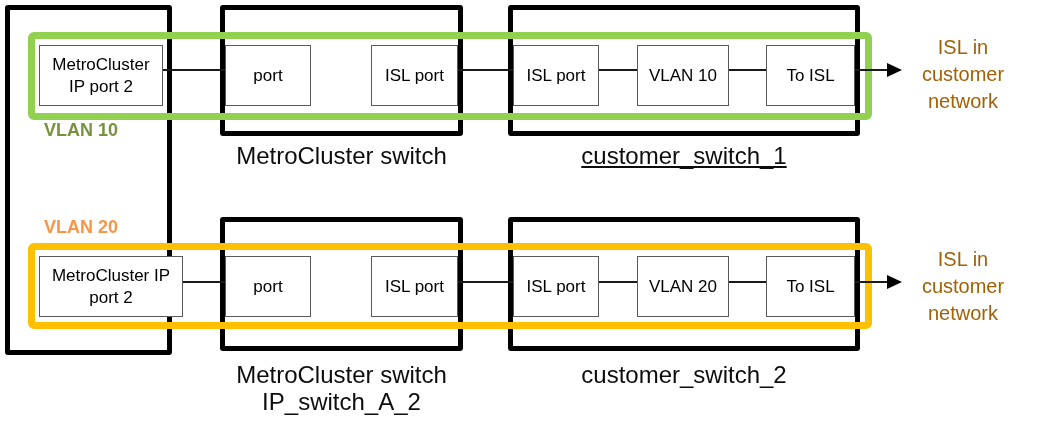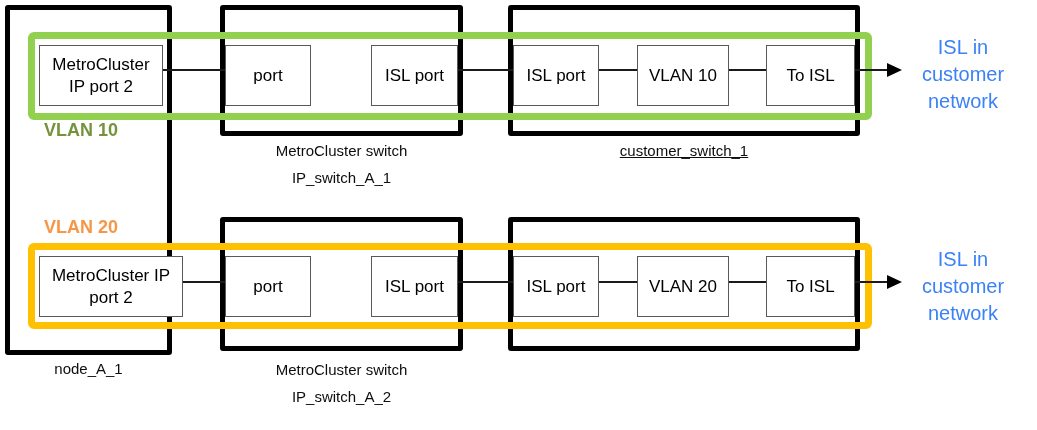--- a/index.html
+++ b/index.html
@@ -57,21 +57,21 @@
     font-size: 18px;
     font-weight: bold;
     color: #76923C;
     z-index: 4;
     white-space: nowrap;
   }
 
   
   .caption {
     position: absolute;
-    font-size: 15px;
+    font-size: 24px;
     color: #0d0d0d;
     text-align: center;
     z-index: 2;
     white-space: nowrap;
   }
 
   
   .connector {
     position: absolute;
     height: 2px;
@@ -91,49 +91,47 @@
     z-index: 6;
   }
 
   
   .isl-note {
     position: absolute;
     width: 150px;
     text-align: center;
     font-size: 20px;
     line-height: 27px;
-    color: #3b82f6;
+    color: #a16207;
     z-index: 2;
   }
 </style>
 </head>
 <body>
 
 <div class="canvas">
 
   <div class="box-thick" style="left:5px; top:5px; width:167px; height:350px;"></div>
-  <div class="caption" style="left:5px; top:360px; width:167px;">node_A_1</div>
 
   <div class="connector" style="left:163px; top:69px; width:62px;"></div>
   <div class="connector" style="left:456px; top:69px; width:57px;"></div>
   <div class="connector" style="left:599px; top:69px; width:38px;"></div>
   <div class="connector" style="left:729px; top:69px; width:37px;"></div>
   <div class="connector arrow-line" style="left:855px; top:69px; width:33px;"></div>
   <div class="arrow-head" style="left:887px; top:63px;"></div>
 
   <div class="vlan-rect" style="left: 28px; top: 32px; width: 844px; height: 88px; border-color: rgb(146, 208, 80);"></div>
   <div class="vlan-label" style="left: 44px; top: 120px; color: rgb(118, 146, 60);">VLAN 10</div>
 
   <div class="box-thin" style="left:39px; top:45px; width:124px; height:61px;">MetroCluster IP port 2</div>
 
   <div class="box-thick" style="left:220px; top:5px; width:243px; height:131px;"></div>
   <div class="box-thin" style="left:225px; top:45px; width:86px; height:61px;">port</div>
   <div class="box-thin" style="left:371px; top:45px; width:87px; height:61px;">ISL port</div>
   <div class="caption" style="left:220px; top:142px; width:243px;">MetroCluster switch</div>
-  <div class="caption" style="left:220px; top:169px; width:243px;">IP_switch_A_1</div>
 
   <div class="box-thick" style="left:508px; top:5px; width:352px; height:131px;"></div>
   <div class="box-thin" style="left:513px; top:45px; width:86px; height:61px;">ISL port</div>
   <div class="box-thin" style="left:637px; top:45px; width:92px; height:61px;">VLAN 10</div>
   <div class="box-thin" style="left:766px; top:45px; width:89px; height:61px;">To ISL</div>
   <div class="caption" style="left:508px; top:142px; width:352px;text-decoration:underline;">customer_switch_1</div>
 
   <div class="isl-note" style="left:888px; top:34px;">
     <div>ISL in</div>
     <div>customer</div>
@@ -155,20 +153,21 @@
   <div class="box-thick" style="left:220px; top:217px; width:243px; height:134px;"></div>
   <div class="box-thin" style="left:225px; top:256px; width:86px; height:61px;">port</div>
   <div class="box-thin" style="left:371px; top:256px; width:87px; height:61px;">ISL port</div>
   <div class="caption" style="left:220px; top:361px; width:243px;">MetroCluster switch</div>
   <div class="caption" style="left:220px; top:388px; width:243px;text-align:center;">IP_switch_A_2</div>
 
   <div class="box-thick" style="left:508px; top:217px; width:352px; height:134px;"></div>
   <div class="box-thin" style="left:513px; top:256px; width:86px; height:61px;">ISL port</div>
   <div class="box-thin" style="left:637px; top:256px; width:92px; height:61px;">VLAN 20</div>
   <div class="box-thin" style="left:766px; top:256px; width:89px; height:61px;">To ISL</div>
+  <div class="caption" style="left:508px; top:361px; width:352px;">customer_switch_2</div>
 
   <div class="isl-note" style="left:888px; top:246px;">
     <div>ISL in</div>
     <div>customer</div>
     <div>network</div>
   </div>
 
 </div>
 
 </body></html>

